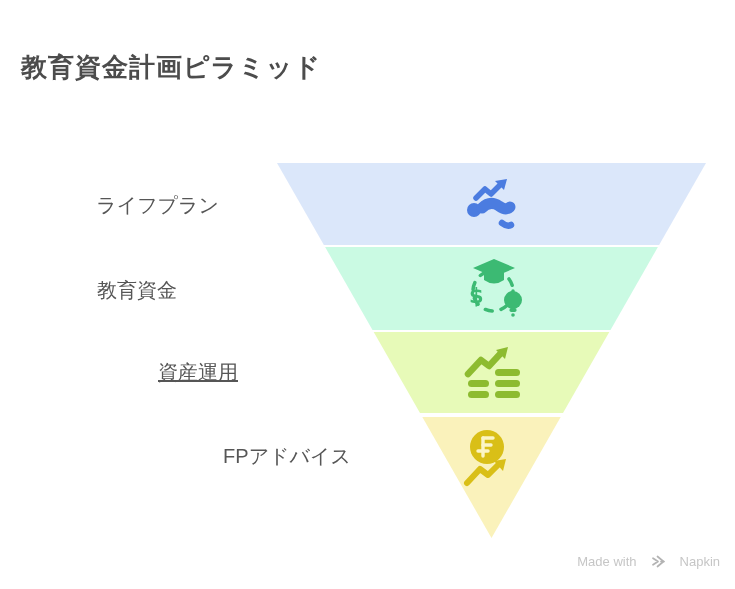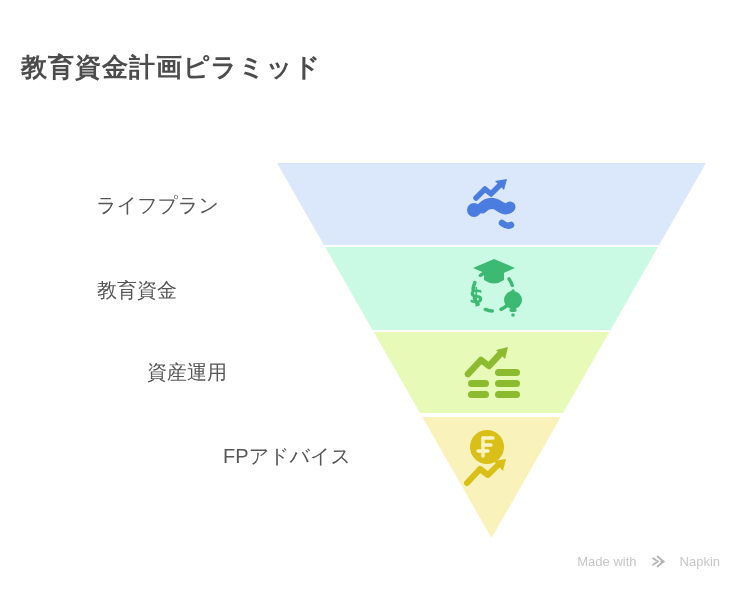--- a/index.html
+++ b/index.html
@@ -15,21 +15,21 @@
     letter-spacing:1px;
   }
   .pyramid-svg{position:absolute;left:277px;top:163px;}
   .level-icon{position:absolute;}
   .level-label{
     position:absolute;font-size:20px;color:#565656;
     text-align:right;line-height:28px;white-space:nowrap;
   }
   .label-1{left:0;top:191px;width:175px;margin-left:44px;}
   .label-2{left:0;top:276px;width:177px;text-align:right;}
-  .label-3{left:0;top:358px;width:227px;}
+  .label-3{left:11px;top:358px;width:227px;text-decoration:underline;}
   .label-4{left:0;top:442px;width:317px;margin-left:34px;}
   .watermark{
     position:absolute;right:15px;top:553px;height:16px;
     display:flex;align-items:center;gap:14px;
     font-size:13px;color:#c6c6c6;
   }
   .watermark svg{display:block;}
 </style>
 </head>
 <body>

